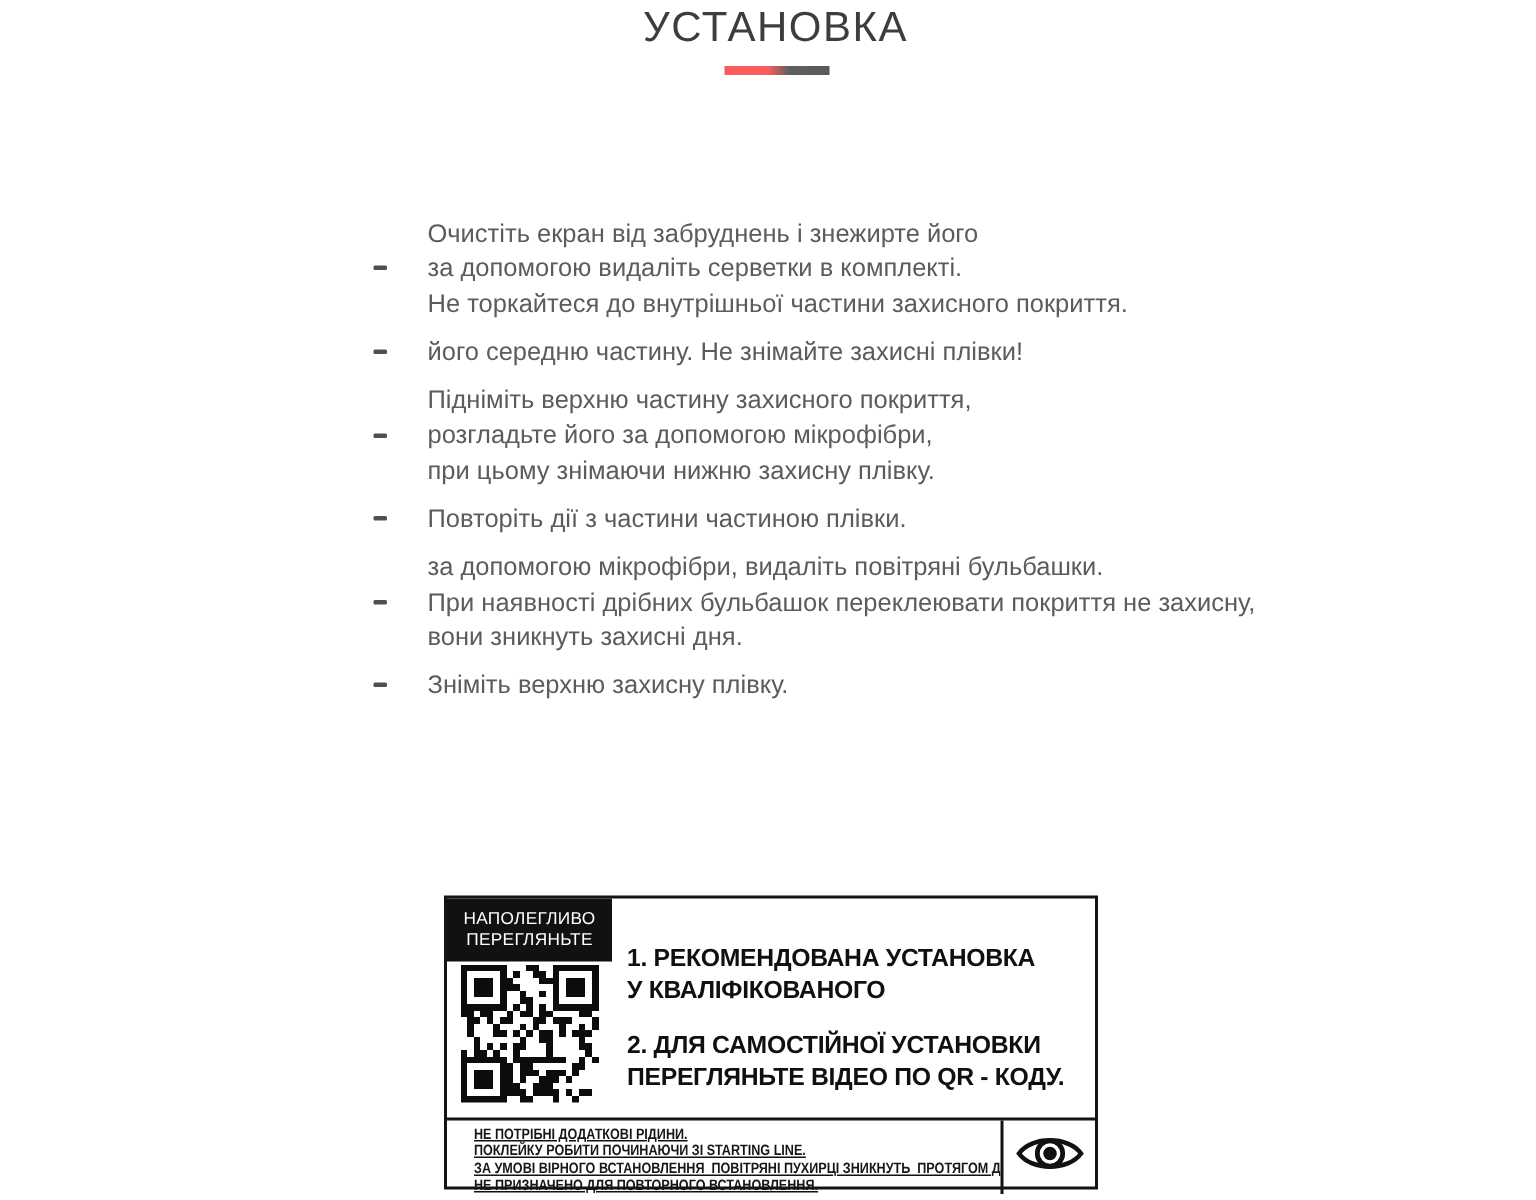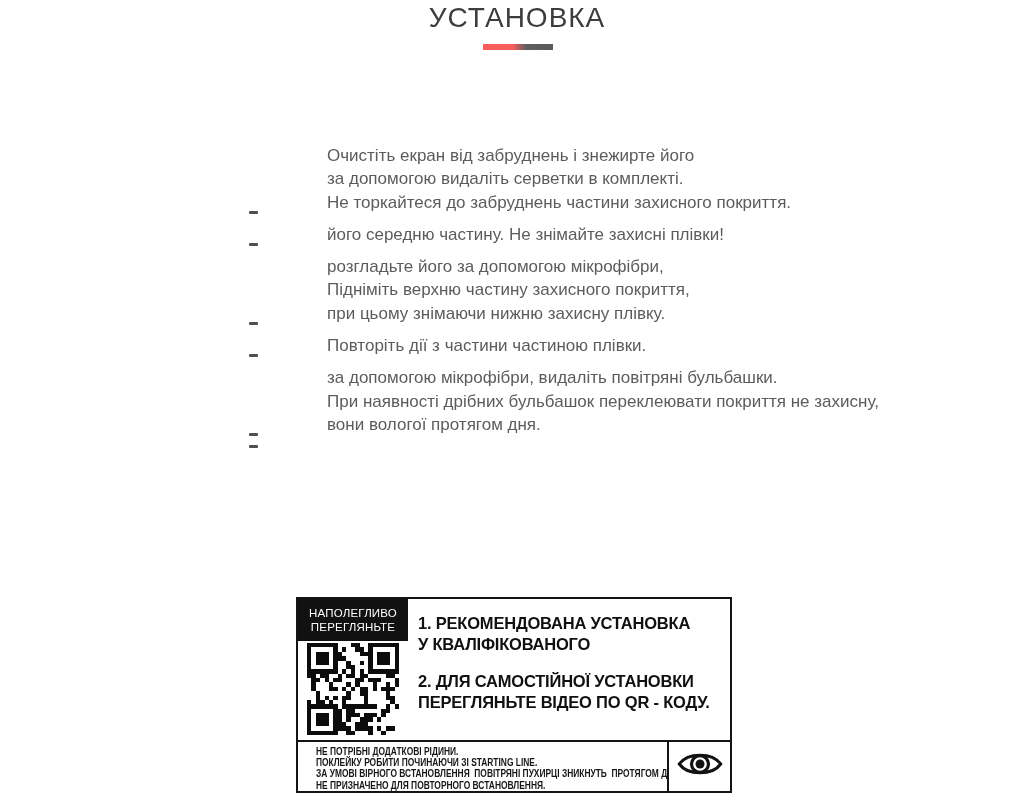--- a/index.html
+++ b/index.html
@@ -13,46 +13,46 @@
   }
   .title-divider {
     position: absolute; left: 483px; top: 44px; width: 70px; height: 6px;
     background: linear-gradient(to right, #f85c5c 0%, #f85c5c 42%, #5f5f5f 62%, #595959 100%);
   }
 
   .instructions {
     position: absolute; left: 249px; top: 144px; width: 680px;
     color: #5c5c5c; font-size: 17px; line-height: 23.3px;
   }
-  .instruction-item { display: flex; align-items: flex-end; margin-bottom: 9px; gap: 42px; }
+  .instruction-item { display: flex; align-items: center; margin-bottom: 9px; }
   .dash-col { width: 36px; flex: 0 0 36px; display: flex; align-items: center; }
   .dash { display: inline-block; width: 9px; height: 3px; background: #4f4f4f; border-radius: 1px; }
 
   .rec-box {
     position: absolute; left: 296px; top: 597px; width: 436px; height: 196px;
     border: 2px solid #141414; background: #ffffff; display: flex; flex-direction: column;
     color: #111;
   }
   .rec-top { flex: 1 1 auto; display: flex; }
   .rec-left { width: 110px; flex: 0 0 110px; display: flex; flex-direction: column; }
   .rec-badge {
     height: 42px; background: #111111; color: #ffffff;
     display: flex; flex-direction: column; align-items: center; justify-content: center;
     font-size: 11.5px; font-weight: normal; line-height: 14px; letter-spacing: 0.2px;
     text-align: center;
   }
   .qr-wrap { margin: 2px 0 0 8px; width: 94px; height: 92px; }
   .qr-wrap svg { width: 94px; height: 92px; display: block; }
-  .rec-right { flex: 1 1 auto; padding: 14px 6px 0 10px; }
+  .rec-right { flex: 1 1 auto; padding: 14px 6px 0 10px; margin-top: 16px; }
   .rec-point {
     font-weight: bold; font-size: 16.5px; line-height: 21px;
     letter-spacing: -0.2px; margin-bottom: 16px; color: #101010;
   }
   .rec-bottom { flex: 0 0 50px; border-top: 2px solid #141414; display: flex; }
-  .footnotes { flex: 1 1 auto; padding: 4px 4px 0 18px; overflow: hidden; }
+  .footnotes { flex: 1 1 auto; padding: 4px 4px 0 18px; overflow: hidden; text-decoration: underline; }
   .footnote-line {
     font-size: 10px; font-weight: bold; line-height: 11.3px; color: #161616;
     white-space: pre; transform: scaleX(0.84); transform-origin: left center;
   }
   .eye-cell {
     flex: 0 0 63px; border-left: 2px solid #141414;
     display: flex; align-items: center; justify-content: center;
   }
 </style>
 </head>
@@ -64,63 +64,66 @@
   <div class="title-divider"></div>
 
   <div class="instructions">
       <div class="instruction-item">
         <span class="dash-col">
           <span class="dash"></span>
         </span>
         <div>
           <div>Очистіть екран від забруднень і знежирте його</div>
           <div>за допомогою видаліть серветки в комплекті.</div>
-          <div>Не торкайтеся до забруднень частини захисного покриття.</div>
+          <div>Не торкайтеся до внутрішньої частини захисного покриття.</div>
         </div>
       </div>
       <div class="instruction-item">
         <span class="dash-col">
           <span class="dash"></span>
         </span>
         <div>
           <div>його середню частину. Не знімайте захисні плівки!</div>
         </div>
       </div>
       <div class="instruction-item">
         <span class="dash-col">
           <span class="dash"></span>
         </span>
         <div>
+          <div>Підніміть верхню частину захисного покриття,</div>
           <div>розгладьте його за допомогою мікрофібри,</div>
-          <div>Підніміть верхню частину захисного покриття,</div>
           <div>при цьому знімаючи нижню захисну плівку.</div>
         </div>
       </div>
       <div class="instruction-item">
         <span class="dash-col">
           <span class="dash"></span>
         </span>
         <div>
           <div>Повторіть дії з частини частиною плівки.</div>
         </div>
       </div>
       <div class="instruction-item">
         <span class="dash-col">
           <span class="dash"></span>
         </span>
         <div>
           <div>за допомогою мікрофібри, видаліть повітряні бульбашки.</div>
           <div>При наявності дрібних бульбашок переклеювати покриття не захисну,</div>
-          <div>вони вологої протягом дня.</div>
-        </div>
-      </div>
-      <div class="instruction-item">
-        <span class="dash-col">
-          <span class="dash"></span>
-        </span>
+          <div>вони зникнуть захисні дня.</div>
+        </div>
+      </div>
+      <div class="instruction-item">
+        <span class="dash-col">
+          <span class="dash"></span>
+        </span>
+        <div>
+          <div>Зніміть верхню захисну плівку.</div>
+        </div>
       </div>
     </div>
 
   <div class="rec-box">
     <div class="rec-top">
       <div class="rec-left">
         <div class="rec-badge">
           <span>НАПОЛЕГЛИВО</span>
           <span>ПЕРЕГЛЯНЬТЕ</span>
         </div>

